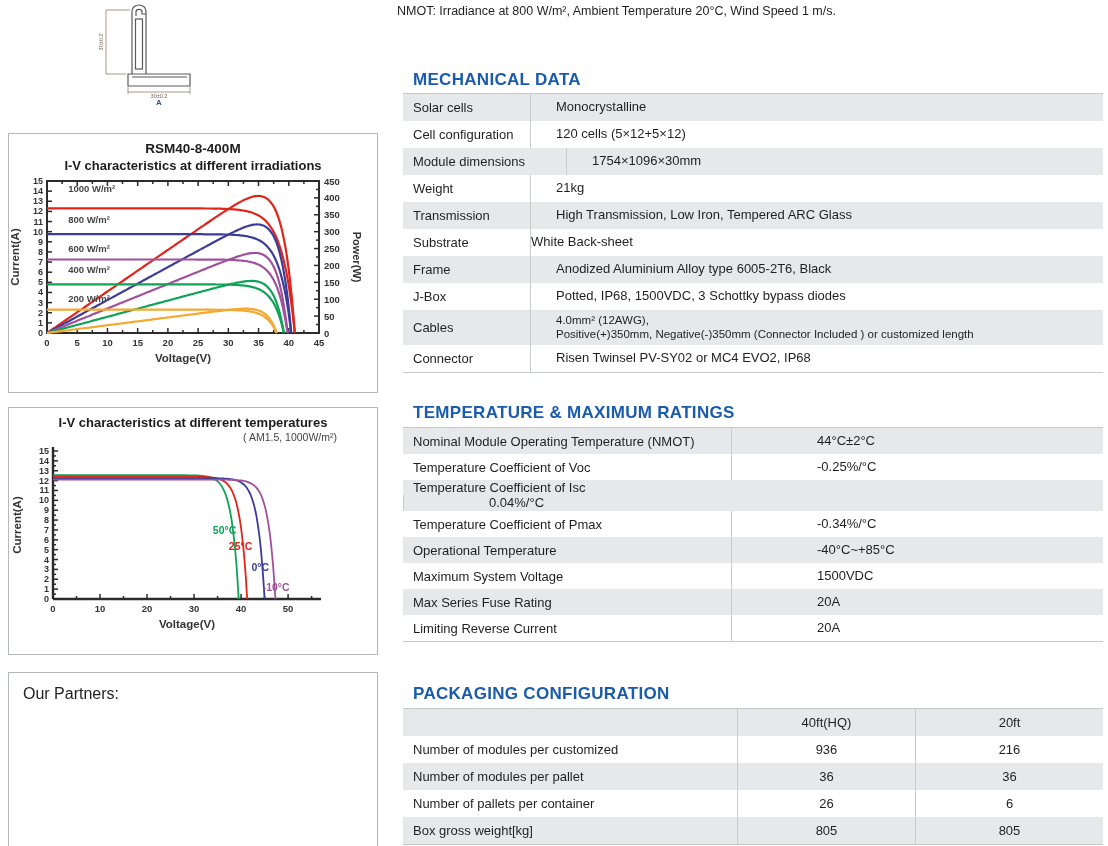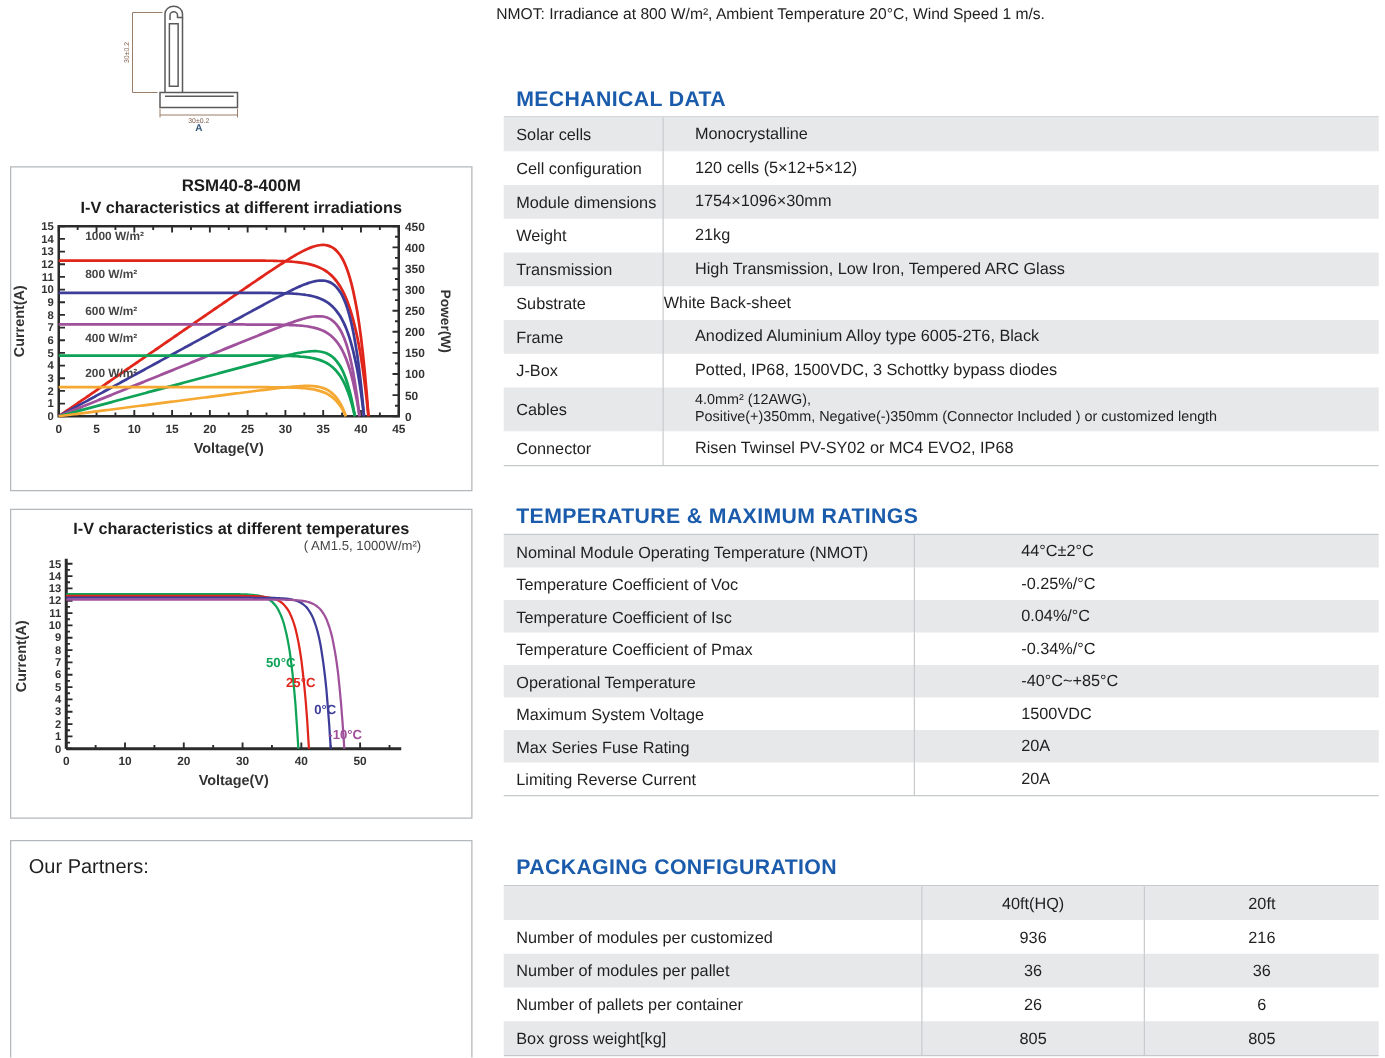--- a/index.html
+++ b/index.html
@@ -292,21 +292,21 @@
       </div>
     </div>
     <div class="kv-row" style="min-height: 27px;">
       <div class="kv-label" style="width: 127px;">Cell configuration</div>
       <div class="kv-value" style="padding-left: 25px;">
         <div class="line">120 cells (5×12+5×12)</div>
       </div>
     </div>
     <div class="kv-row" style="min-height: 27px;">
       <div class="kv-label" style="width: 127px;">Module dimensions</div>
-      <div class="kv-value" style="padding-left: 25px;">
+      <div class="kv-value" style="padding-left: 25px; margin-left: 36px;">
         <div class="line">1754×1096×30mm</div>
       </div>
     </div>
     <div class="kv-row" style="min-height: 27px;">
       <div class="kv-label" style="width: 127px;">Weight</div>
       <div class="kv-value" style="padding-left: 25px;">
         <div class="line">21kg</div>
       </div>
     </div>
     <div class="kv-row" style="min-height: 27px;">
@@ -355,21 +355,21 @@
       <div class="kv-value" style="padding-left: 85px;">
         <div class="line">44°C±2°C</div>
       </div>
     </div>
     <div class="kv-row" style="min-height: 26px;">
       <div class="kv-label" style="width: 328px;">Temperature Coefficient of Voc</div>
       <div class="kv-value" style="padding-left: 85px;">
         <div class="line">-0.25%/°C</div>
       </div>
     </div>
-    <div class="kv-row" style="min-height: 26px;">
+    <div class="kv-row" style="min-height: 26px; flex-direction: column;">
       <div class="kv-label" style="width: 328px;">Temperature Coefficient of Isc</div>
       <div class="kv-value" style="padding-left: 85px;">
         <div class="line">0.04%/°C</div>
       </div>
     </div>
     <div class="kv-row" style="min-height: 26px;">
       <div class="kv-label" style="width: 328px;">Temperature Coefficient of Pmax</div>
       <div class="kv-value" style="padding-left: 85px;">
         <div class="line">-0.34%/°C</div>
       </div>

